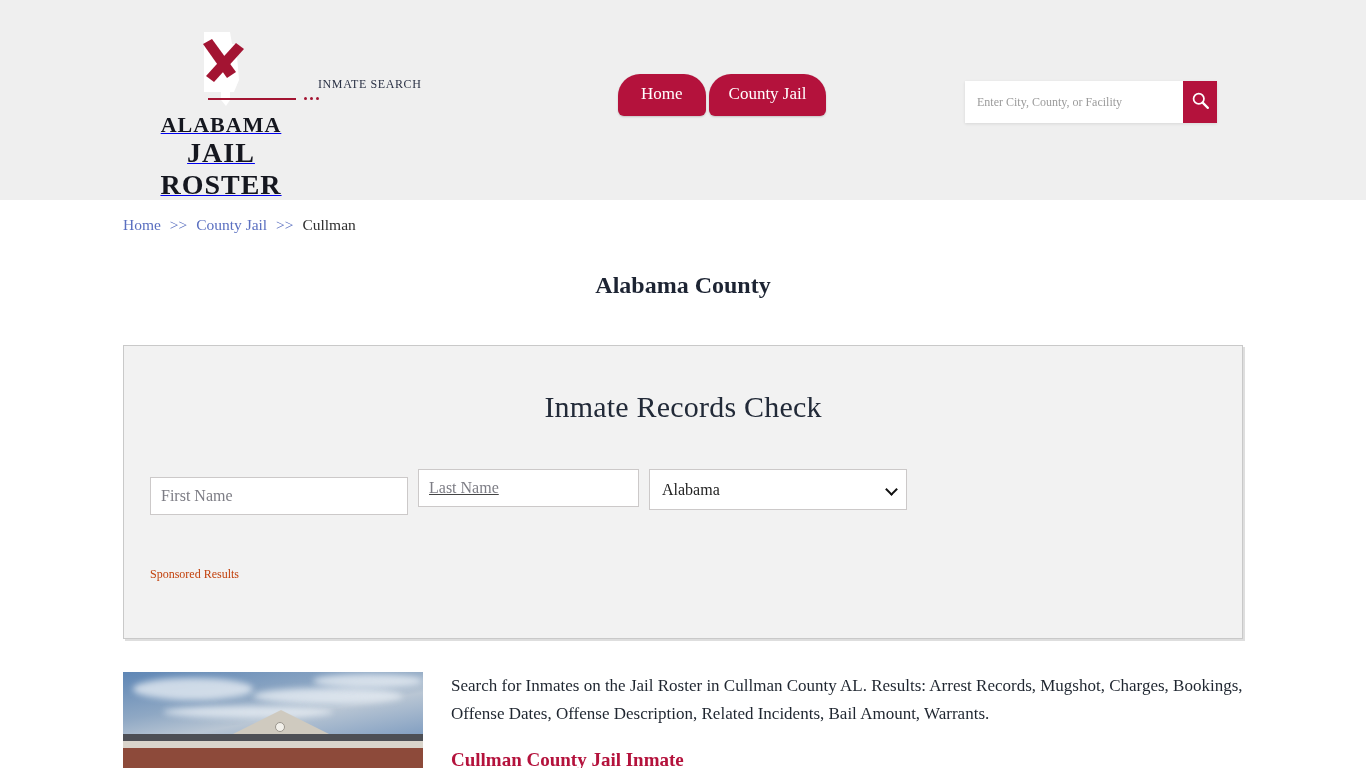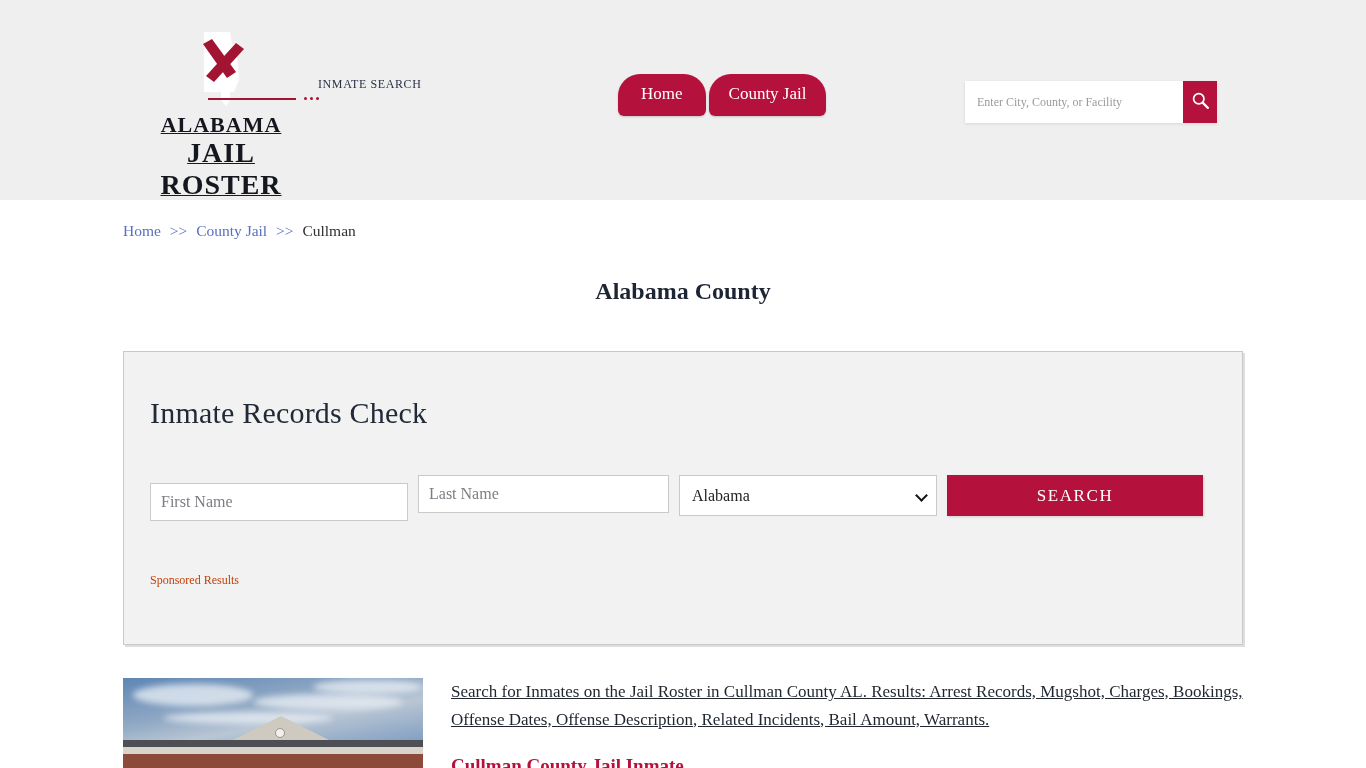--- a/index.html
+++ b/index.html
@@ -116,21 +116,21 @@
     border: none;
     display: flex; align-items: center; justify-content: center;
     cursor: pointer;
     padding: 0;
   }
 
   
   .crumb {
     width: 1120px;
     margin: 0 auto;
-    padding-top: 22px;
+    padding-top: 16px;
     font-size: 15.5px;
     color: #3a3a3a;
   }
   .crumb a { color: #5a6fc0; text-decoration: none; }
   .crumb .sep { color: #5a6fc0; margin: 0 5px; }
   .crumb .cur { color: #2f2f2f; }
 
   
   .page-title {
     text-align: center;
@@ -145,21 +145,21 @@
     width: 1120px;
     margin: 46px auto 0 auto;
     background: #f2f2f2;
     border: 1px solid #c9c9c9;
     box-shadow: 2px 2px 0 #dedede;
     padding: 30px 26px 24px 26px;
     height: 294px;
   }
   .panel h2 {
     margin: 14px 0 0 0;
-    text-align: left;
+    text-align: center;
     font-size: 30px;
     font-weight: normal;
     color: #222a38;
     letter-spacing: 0.2px;
   }
   .panel .sub {
     text-align: center;
     font-size: 16.5px;
     color: #3b4252;
     margin-top: 6px;
@@ -175,21 +175,21 @@
     border: 1px solid #ccc9c9;
     background: #ffffff;
     font-family: "Liberation Serif", serif;
     font-size: 16px;
     color: #444;
     padding: 0 10px;
     outline: none;
   }
   .form-row .fld::placeholder { color: #7d7d85; }
   .fld.first { width: 258px; margin-top: 8px; }
-  .fld.last  { width: 251px; }
+  .fld.last  { width: 221px; text-decoration: underline; }
   .sel-wrap { position: relative; width: 258px; }
   .sel-wrap select {
     width: 100%;
     height: 41px;
     border: 1px solid #ccc9c9;
     background: #ffffff;
     font-family: "Liberation Serif", serif;
     font-size: 16px;
     color: #222;
     padding: 0 28px 0 12px;
@@ -269,21 +269,20 @@
     position: absolute; left: 152px; bottom: 50px;
     width: 10px; height: 10px; border-radius: 50%;
     background: #f2f0ea; border: 1px solid #9a958c;
   }
   .content-text { flex: 1; }
   .content-text p {
     margin: 0;
     font-size: 17px;
     line-height: 1.62;
     color: #1f2630;
-    text-decoration: underline;
   }
   .sect-link {
     display: block;
     margin-top: 22px;
     font-size: 19px;
     font-weight: bold;
     color: #b4123c;
     text-decoration: none;
   }
 </style>
@@ -349,21 +348,20 @@
 
   <div class="form-row">
     <input class="fld first" type="text" placeholder="First Name" style="">
     <input class="fld last" type="text" placeholder="Last Name" style="">
     <span class="sel-wrap">
       <select>
         <option>Alabama</option>
       </select>
       <span class="chev"></span>
     </span>
-    <button class="btn-search">SEARCH</button>
   </div>
 
   <div class="sponsored">Sponsored Results</div>
 </div>
 
 <div class="content">
   <div class="thumb">
     <div class="sky"></div>
     <div class="cloud" style="left:10px;  top:6px;  width:120px; height:22px;"></div>
     <div class="cloud" style="left:130px; top:16px; width:150px; height:16px;"></div>

